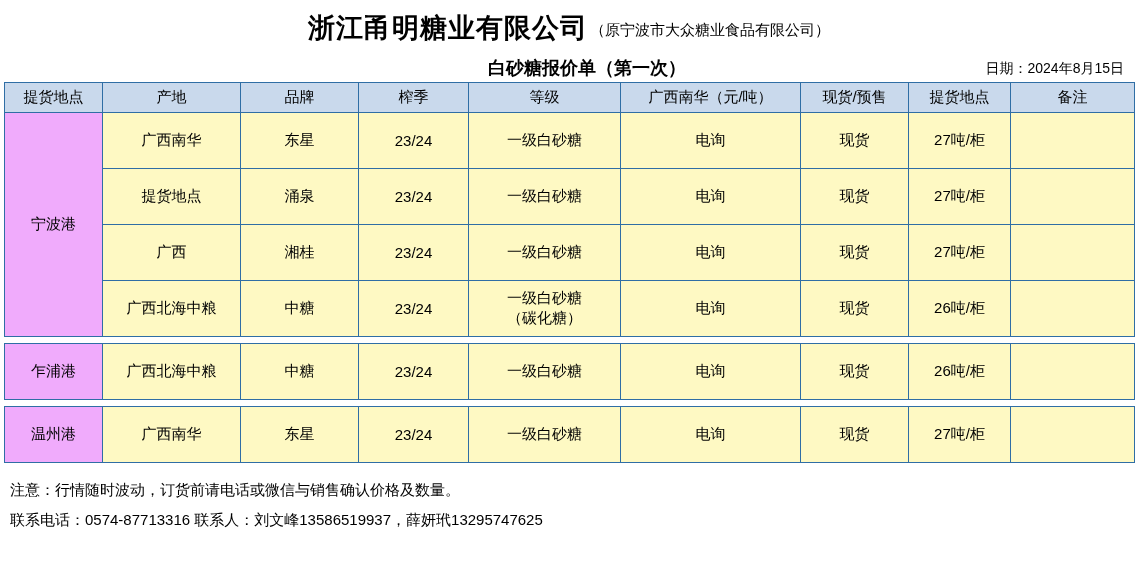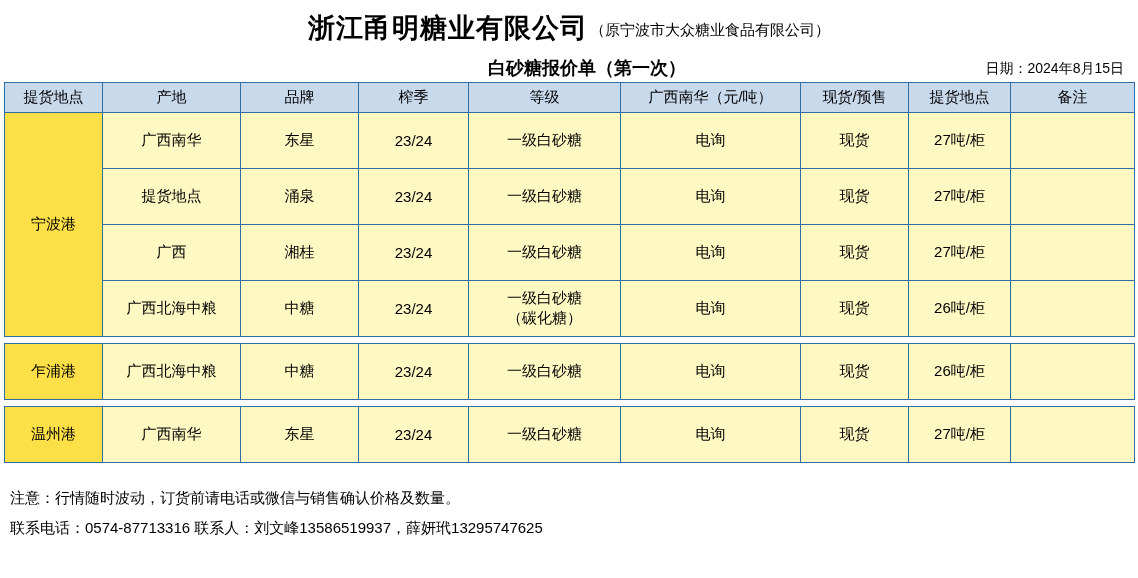--- a/index.html
+++ b/index.html
@@ -78,21 +78,21 @@
   thead th {
     background: #c9d9ec;
     height: 30px;
     font-weight: normal;
   }
   tbody td {
     height: 56px;
     background: #fef9c3;
   }
   tbody td.portcell {
-    background: #fde047;
+    background: #f0abfc;
   }
   .spacer-row td {
     border: none;
     height: 7px;
     padding: 0;
     background: #ffffff;
   }
   .two-line { line-height: 1.35; }
 
   
@@ -101,21 +101,21 @@
   col.c2 { width: 118px; }
   col.c3 { width: 110px; }
   col.c4 { width: 152px; }
   col.c5 { width: 180px; }
   col.c6 { width: 108px; }
   col.c7 { width: 102px; }
   col.c8 { width: 124px; }
 
   
   .notes {
-    margin: 20px 4px 0 10px;
+    margin: 12px 4px 0 10px;
   }
   .note-line {
     font-size: 15px;
     line-height: 30px;
   }
   .note-line.bold { font-weight: normal; }
 </style>
 </head>
 <body>
 

